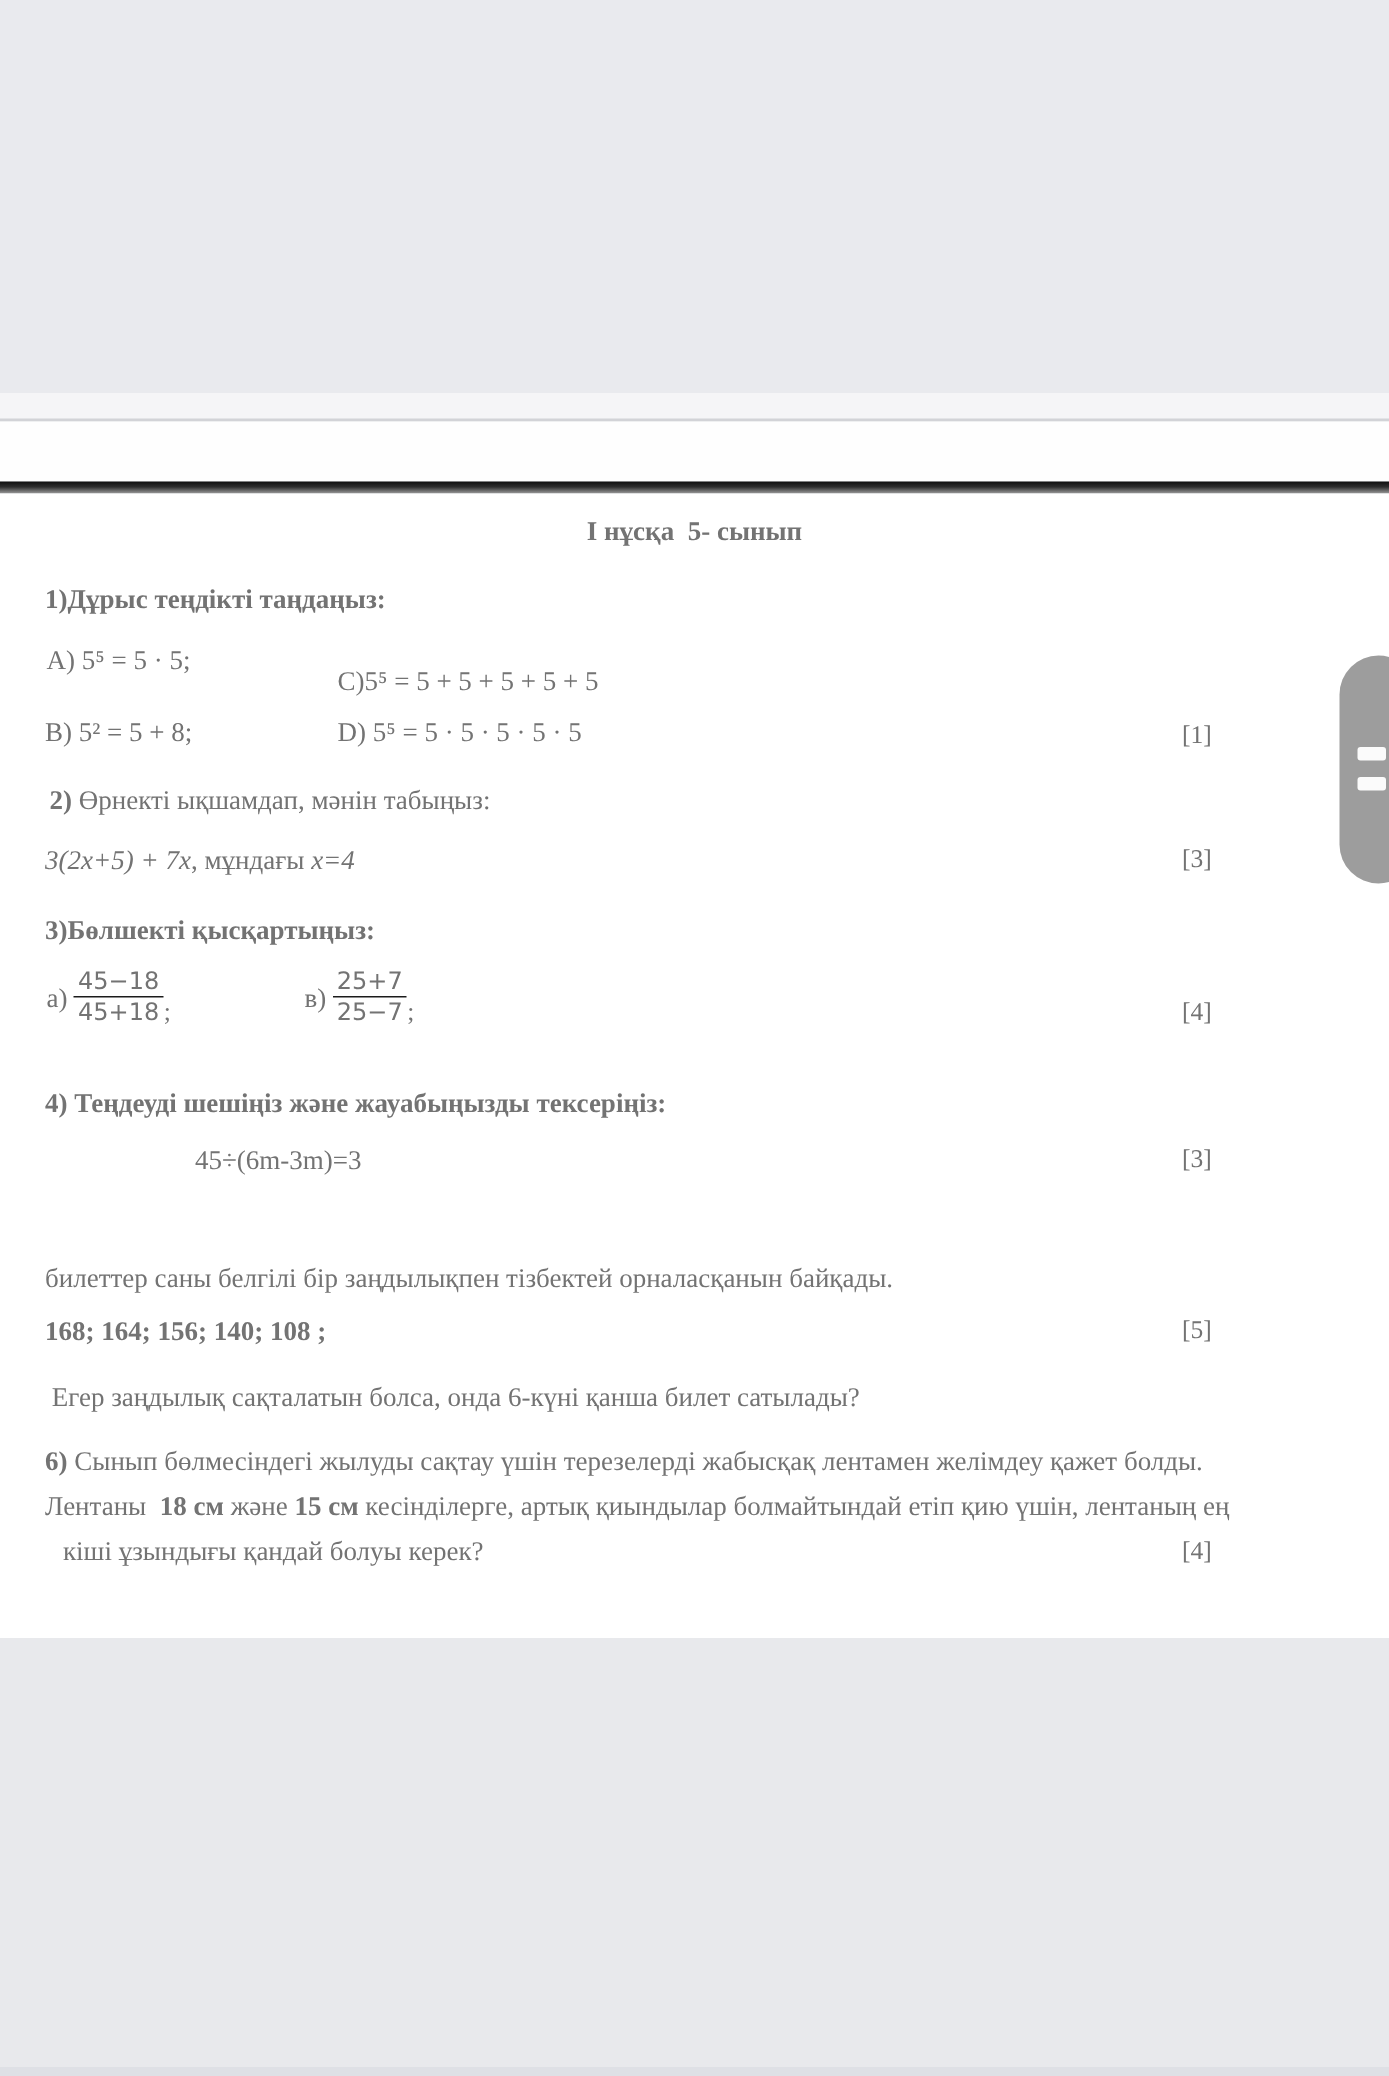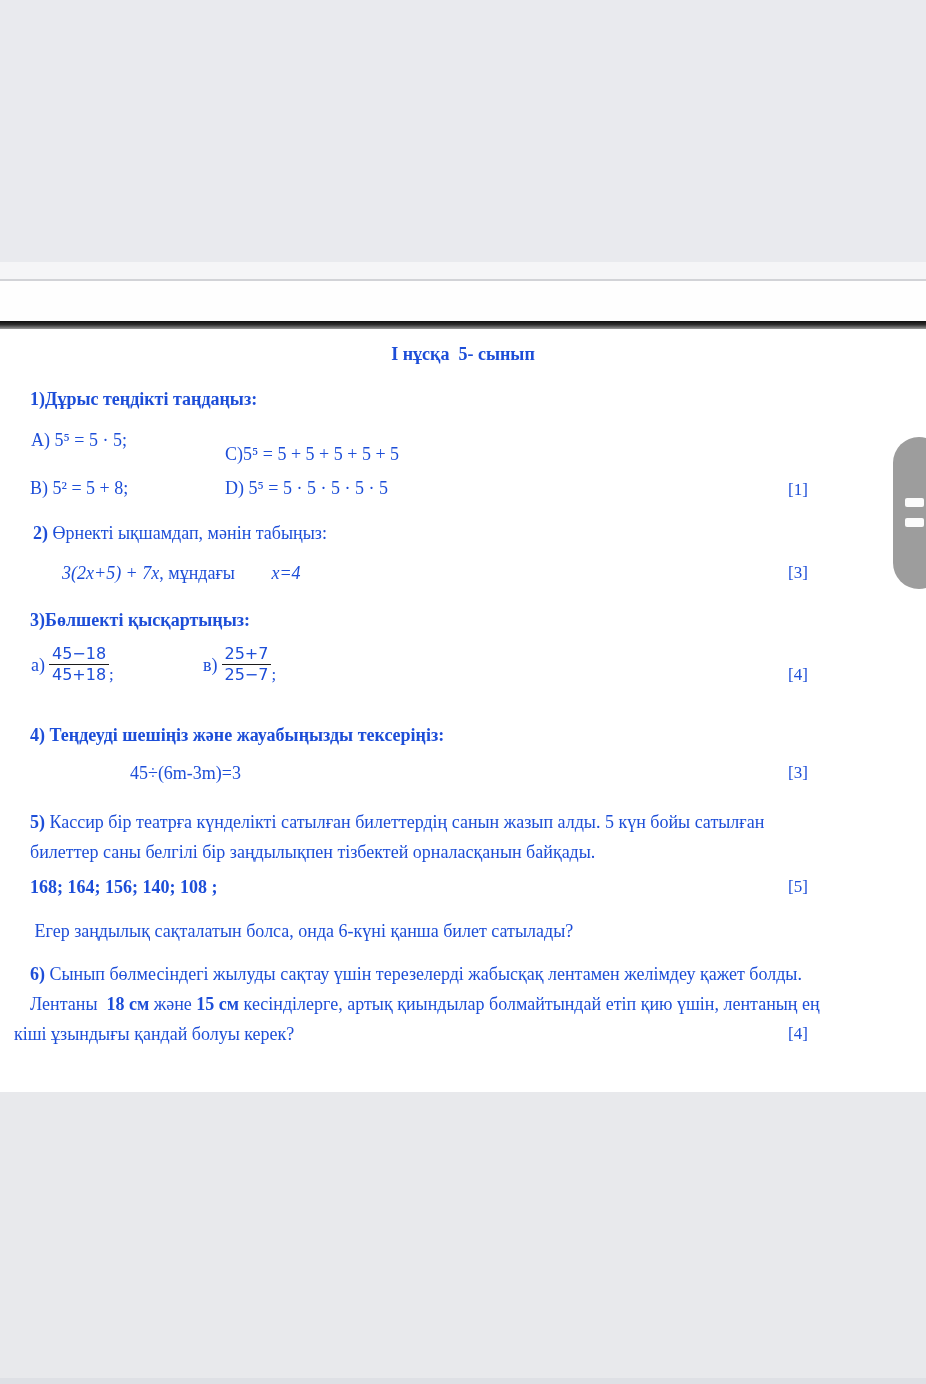--- a/index.html
+++ b/index.html
@@ -1,33 +1,33 @@
 <!DOCTYPE html>
 <html><head>
 <meta charset="utf-8">
 <style>
   html,body{margin:0;padding:0;}
   .screen{
     position:relative;width:926px;height:1384px;overflow:hidden;
     background:#e9eaee;font-family:"Liberation Serif","DejaVu Serif",serif;
-    color:#1d4ed8;
+    color:#737373;
   }
   .abs{position:absolute;}
   .viewer-top{top:0;left:0;width:926px;height:262px;background:#e9eaee;}
   .strip{top:262px;left:0;width:926px;height:17px;background:#f5f5f7;border-bottom:2px solid #d2d3d7;}
   .white-band{top:281px;left:0;width:926px;height:40px;background:#fefefe;}
   .dark-bar{top:321px;left:0;width:926px;height:8px;
     background:linear-gradient(180deg,#0f0f0f 0%,#2e2e2e 45%,#9a9a9a 100%);}
   .page{top:329px;left:0;width:926px;height:763px;background:#ffffff;}
   .viewer-bottom{top:1092px;left:0;width:926px;height:292px;background:#e8e9ec;}
   .bottom-edge{top:1378px;left:0;width:926px;height:6px;background:#dee0e5;}
 
   .line{font-size:18px;line-height:22px;white-space:pre-wrap;}
   .bold{font-weight:bold;}
-  .italic{font-style:italic;margin-left:32px;}
+  .italic{font-style:italic;}
   .title{top:14px;left:0;width:926px;text-align:center;font-weight:bold;font-size:18px;}
   .score{font-size:17px;}
   .eq{font-family:"Liberation Serif",serif;}
 
   .fracgrp{display:inline-flex;align-items:center;}
   .frac{display:inline-block;text-align:center;
     font-family:"DejaVu Sans","Liberation Sans",sans-serif;font-size:16px;line-height:1.25;
     margin-left:4px;}
   .frac .num{display:block;padding:0 3px;}
   .frac .den{display:block;border-top:1.6px solid #1b1b1b;padding:0 3px;text-align:center;}
@@ -80,29 +80,28 @@
         <span class="den">25−7</span>
       </span>
       <span class="frac-punct">;</span>
     </div>
     <div class="abs line score" style="top:335px;left:788px;">[4]</div>
 
     <div class="abs line bold" style="top:395px;left:30px;">4) Теңдеуді шешіңіз және жауабыңызды тексеріңіз:</div>
     <div class="abs line" style="top:433px;left:130px;">45÷(6m-3m)=3</div>
     <div class="abs line score" style="top:433px;left:788px;">[3]</div>
 
-    <div class="abs line" style="top:482px;left:30px;width:850px;"><span class="bold">5)</span><span> Кассир бір театрға күнделікті сатылған билеттердің санын жазып алды. 5 күн бойы сатылған</span></div>
     <div class="abs line" style="top:512px;left:30px;width:850px;">билеттер саны белгілі бір заңдылықпен тізбектей орналасқанын байқады.</div>
     <div class="abs line bold" style="top:547px;left:30px;">168; 164; 156; 140; 108 ;</div>
     <div class="abs line score" style="top:547px;left:788px;">[5]</div>
     <div class="abs line" style="top:591px;left:30px;"> Егер заңдылық сақталатын болса, онда 6-күні қанша билет сатылады?</div>
 
     <div class="abs line" style="top:634px;left:30px;width:870px;"><span class="bold">6)</span><span> Сынып бөлмесіндегі жылуды сақтау үшін терезелерді жабысқақ лентамен желімдеу қажет болды.</span></div>
     <div class="abs line" style="top:664px;left:30px;width:870px;"><span>Лентаны  </span><span class="bold">18 см</span><span> және </span><span class="bold">15 см</span><span> кесінділерге, артық қиындылар болмайтындай етіп қию үшін, лентаның ең</span></div>
-    <div class="abs line" style="top:694px;left:14px;">кіші ұзындығы қандай болуы керек?</div>
+    <div class="abs line" style="top:694px;left:42px;">кіші ұзындығы қандай болуы керек?</div>
     <div class="abs line score" style="top:694px;left:788px;">[4]</div>
   </div>
 
   <div class="abs viewer-bottom"></div>
   <div class="abs bottom-edge"></div>
 
   <div class="abs scroll-handle">
     <span class="handle-bar b1"></span>
     <span class="handle-bar b2"></span>
   </div>

